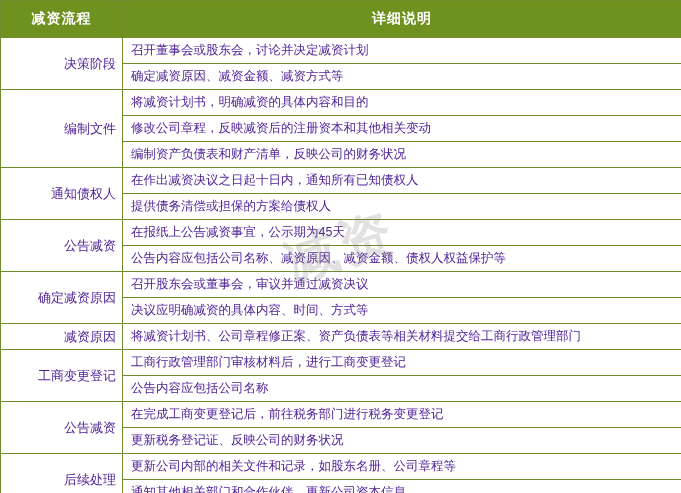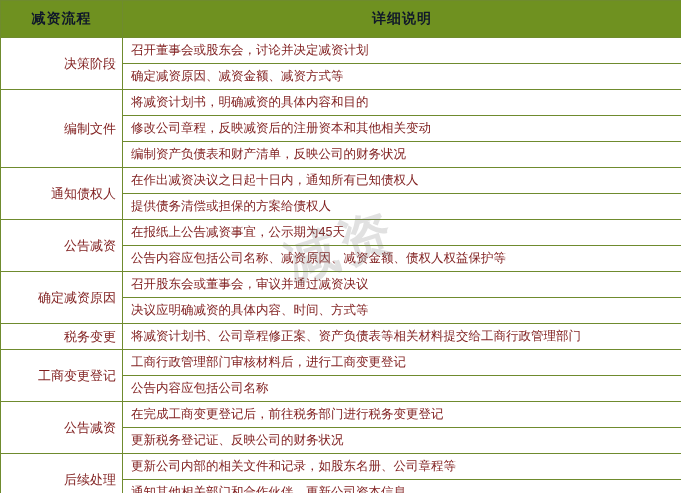--- a/index.html
+++ b/index.html
@@ -21,31 +21,31 @@
   table.process-table {
     border-collapse: collapse;
     width: 681px;
     table-layout: fixed;
     border: 1px solid #6f8b2e;
   }
   table.process-table col.c1 { width: 122px; }
   table.process-table col.c2 { width: 559px; }
   table.process-table th {
     background: #6f9120;
-    color: #0f172a;
+    color: #ffffff;
     font-size: 14px;
     font-weight: bold;
     height: 34px;
     border: 1px solid #6f8b2e;
     letter-spacing: 1px;
   }
   table.process-table td {
     border: 1px solid #6f8b2e;
     font-size: 12.5px;
-    color: #7f1d1d;
+    color: #4c1d95;
     height: 25px;
     padding: 0 6px;
     vertical-align: middle;
     background: #ffffff;
     white-space: nowrap;
     overflow: hidden;
   }
   table.process-table td.stage {
     font-size: 13px;
     text-align: right;
@@ -123,21 +123,21 @@
           <td class="detail">公告内容应包括公司名称、减资原因、减资金额、债权人权益保护等</td>
         </tr>
         <tr>
           <td class="stage" rowspan="2">确定减资原因</td>
           <td class="detail">召开股东会或董事会，审议并通过减资决议</td>
         </tr>
         <tr>
           <td class="detail">决议应明确减资的具体内容、时间、方式等</td>
         </tr>
         <tr>
-          <td class="stage" rowspan="1">税务变更</td>
+          <td class="stage" rowspan="1">减资原因</td>
           <td class="detail">将减资计划书、公司章程修正案、资产负债表等相关材料提交给工商行政管理部门</td>
         </tr>
         <tr>
           <td class="stage" rowspan="2">工商变更登记</td>
           <td class="detail">工商行政管理部门审核材料后，进行工商变更登记</td>
         </tr>
         <tr>
           <td class="detail">公告内容应包括公司名称</td>
         </tr>
         <tr>

